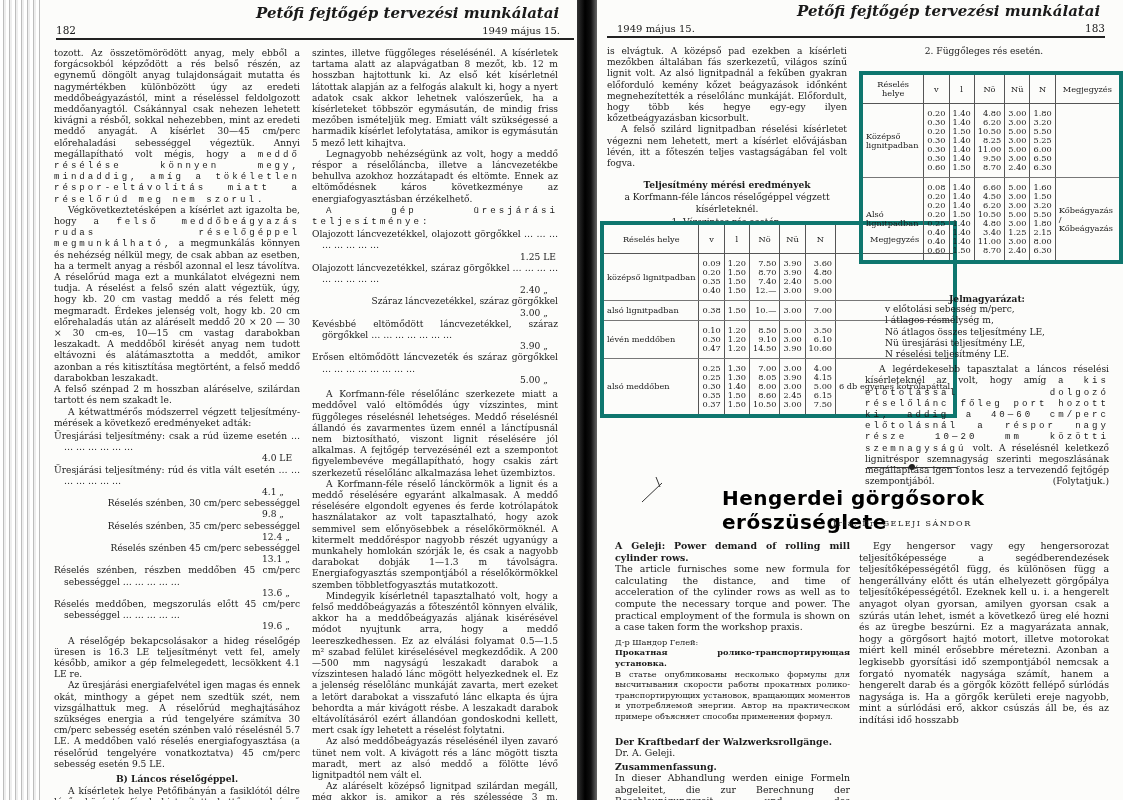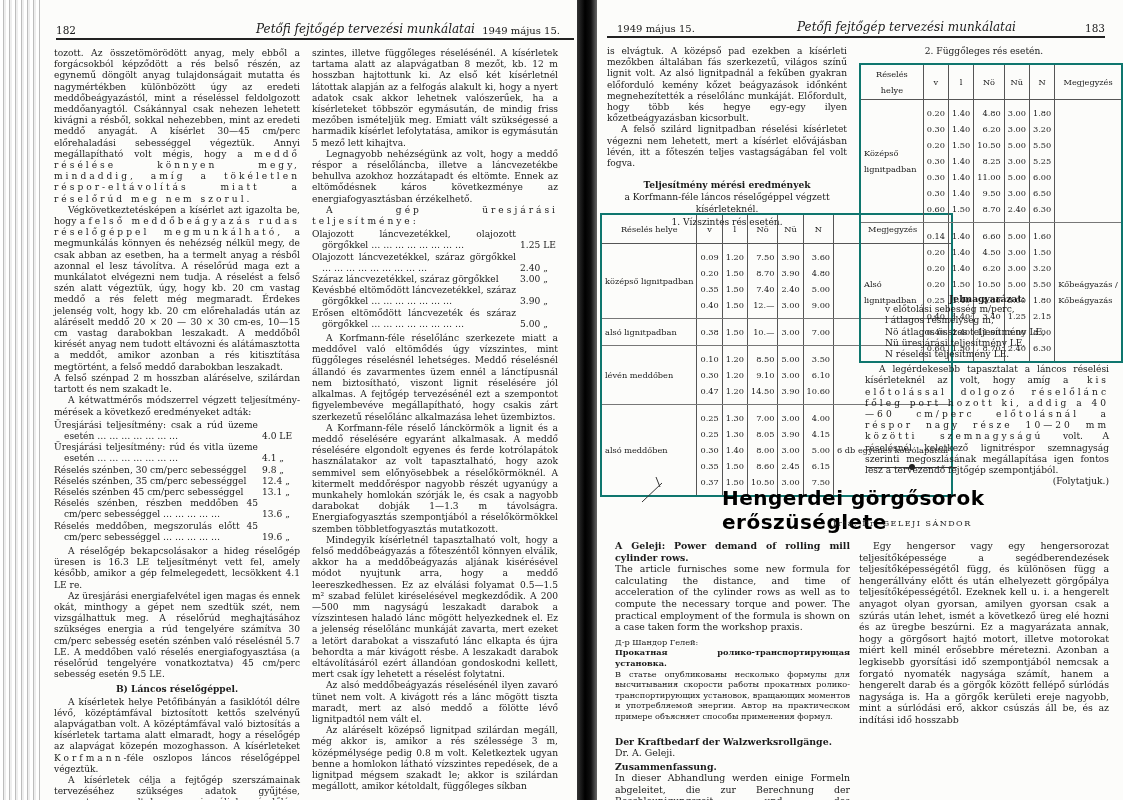--- a/index.html
+++ b/index.html
@@ -10,32 +10,32 @@
     background:repeating-linear-gradient(90deg,#fff 0px,#fff 3px,#bdbdbd 3px,#bdbdbd 4px,#eee 4px,#eee 6px);}
   .gutter{position:absolute;left:577px;top:0;width:20px;height:800px;
     background:linear-gradient(90deg,#333 0%,#000 40%,#111 70%,#666 100%);}
   .page{position:absolute;top:0;height:800px;}
   .page.left{left:40px;width:537px;}
   .page.right{left:597px;width:526px;}
   .running-head{position:absolute;top:14px;height:22px;font-size:10px;border-bottom:2px solid #222;}
   .page.left .running-head{left:16px;width:518px;top:16px;}
   .page.right .running-head{left:10px;width:498px;}
   .running-head .pnum{position:absolute;bottom:2px;font-size:10.5px;}
-  .running-head .jtitle{position:absolute;bottom:2px;font-style:italic;font-size:12px;font-weight:normal;}
+  .running-head .jtitle{position:absolute;bottom:16px;font-style:italic;font-size:15px;font-weight:bold;}
   .running-head .date{position:absolute;bottom:2px;font-size:10px;}
   .col{position:absolute;font-size:9.1px;line-height:11.2px;text-align:justify;}
   .col p{margin:0;text-indent:14px;}
   .col p.noind{text-indent:0;}
-  .spaced{letter-spacing:3px;}
+  .spaced{letter-spacing:3px;font-family:Liberation Mono, monospace;}
   .sub-h{text-align:center;font-weight:bold;margin:3px 0 2px;}
   .power-list{margin:2px 0 3px;}
-  .power-row{display:flex;justify-content:space-between;align-items:flex-end;}
+  .power-row{display:flex;justify-content:space-between;align-items:flex-end;flex-direction:column;}
   .power-row .lbl{flex:1;padding-left:10px;text-indent:-10px;}
   .power-row .val{width:38px;text-align:left;padding-left:4px;}
-  table.data{border-collapse:collapse;font-size:8.2px;line-height:16px;border:2px solid #0f766e;}
+  table.data{border-collapse:collapse;font-size:8.2px;line-height:9px;border:4px solid #0f766e;margin-top:8px;}
   table.data th,table.data td{border-left:1px solid #555;padding:1px 3px;vertical-align:middle;}
   table.data th{font-weight:normal;border-bottom:1px solid #555;height:26px;text-align:center;}
   table.data tr.grp td{border-bottom:1px solid #777;padding-top:5px;padding-bottom:5px;}
   table.data td.num{text-align:right;white-space:pre;}
   table.data td.loc{text-align:left;}
   .legend-h{text-align:center;font-weight:bold;}
   .legend-list{padding-left:20px;}
   .article-title{position:absolute;left:125px;top:486px;font-family:"DejaVu Sans","Liberation Sans",sans-serif;
     font-weight:bold;font-size:20px;letter-spacing:0.5px;color:#000;}
   .byline{position:absolute;left:220px;top:519px;font-size:8px;letter-spacing:1.5px;margin-left:16px;}
@@ -62,21 +62,21 @@
       <p class="noind"><span>tozott. Az összetömörödött anyag, mely ebből a forgácsokból képződött a rés belső részén, az egynemű döngölt anyag tulajdonságait mutatta és nagymértékben különbözött úgy az eredeti meddőbeágyazástól, mint a réseléssel feldolgozott meddőanyagtól. Csákánnyal csak nehezen lehetett kivágni a résből, sokkal nehezebben, mint az eredeti meddő anyagát. A kísérlet 30—45 cm/perc előrehaladási sebességgel végeztük. Annyi megállapítható volt mégis, hogy a</span> <span class="spaced">meddő résélése könnyen megy, mindaddig, amíg a tökéletlen réspor-eltávolítás miatt a réselőrúd meg nem szorul.</span></p>
       <p><span>Végkövetkeztetésképen a kísérlet azt igazolta be, hogy a</span> <span class="spaced">felső meddőbeágyazás rudas réselőgéppel megmunkálható,</span> <span>a megmunkálás könnyen és nehézség nélkül megy, de csak abban az esetben, ha a termelt anyag a résből azonnal el lesz távolítva. A réselőrúd maga ezt a munkálatot elvégezni nem tudja. A réselést a felső szén alatt végeztük, úgy, hogy kb. 20 cm vastag meddő a rés felett még megmaradt. Érdekes jelenség volt, hogy kb. 20 cm előrehaladás után az aláréselt meddő 20 × 20 — 30 × 30 cm-es, 10—15 cm vastag darabokban leszakadt. A meddőből kirését anyag nem tudott eltávozni és alátámasztotta a meddőt, amikor azonban a rés kitisztítása megtörtént, a felső meddő darabokban leszakadt.</span></p>
       <p class="noind">A felső szénpad 2 m hosszban aláréselve, szilárdan tartott és nem szakadt le.</p>
       <p>A kétwattmérős módszerrel végzett teljesítmény-mérések a következő eredményeket adták:</p>
       <div class="power-list">
         <div class="power-row">
             <span class="lbl">Üresjárási teljesítmény: csak a rúd üzeme esetén … … … … … … …</span>
             <span class="val">4.0 LE</span>
           </div>
         <div class="power-row">
-            <span class="lbl">Üresjárási teljesítmény: rúd és vitla üzeme esetén … … … … … … …</span>
+            <span class="lbl">Üresjárási teljesítmény: rúd és vitla vált esetén … … … … … … …</span>
             <span class="val">4.1 „</span>
           </div>
         <div class="power-row">
             <span class="lbl">Réselés szénben, 30 cm/perc sebességgel</span>
             <span class="val">9.8 „</span>
           </div>
         <div class="power-row">
             <span class="lbl">Réselés szénben, 35 cm/perc sebességgel</span>
             <span class="val">12.4 „</span>
           </div>
@@ -301,21 +301,21 @@
 3.20
 5.50
 5.25
 6.00
 6.50
 6.30</td>
               <td class="loc"></td>
             </tr>
             <tr class="grp">
               <td class="loc">Alsó lignitpadban</td>
-              <td class="num">0.14
+              <td class="num">0.08
 0.20
 0.20
 0.20
 0.25
 0.40
 0.40
 0.60</td>
               <td class="num">1.40
 1.40
 1.40

